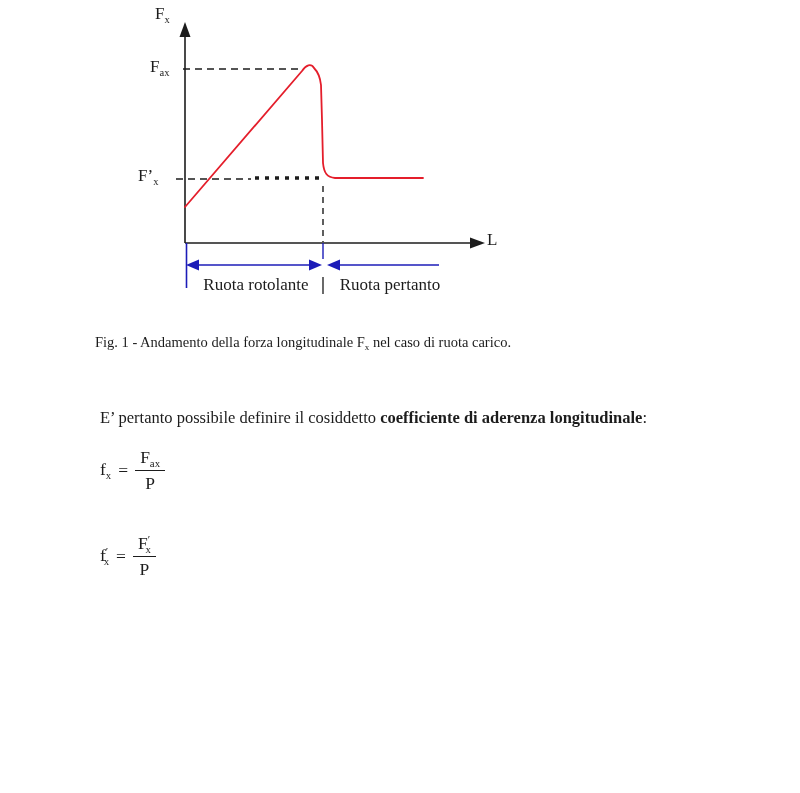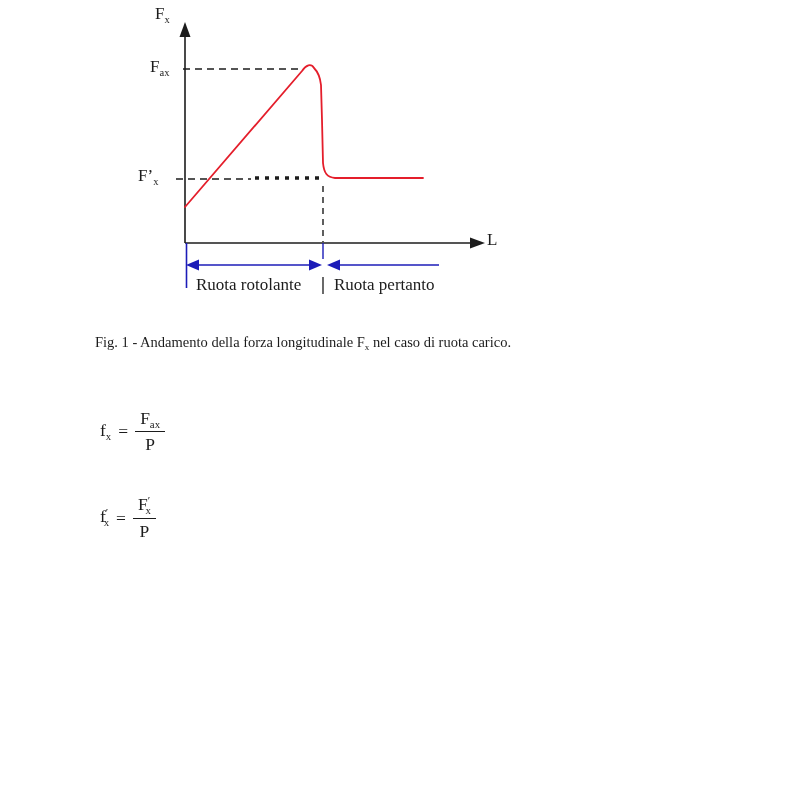--- a/index.html
+++ b/index.html
@@ -8,21 +8,21 @@
     font-family:"Liberation Serif", serif; color:#1c1c1c;
     position:relative; overflow:hidden;
   }
   .page { position:absolute; inset:0; }
 
   
   .figure { position:absolute; left:0; top:0; width:800px; height:318px; }
   .figure svg { position:absolute; left:0; top:0; }
   .fig-label { position:absolute; font-size:17px; white-space:nowrap; }
   .fig-label .r-sub { font-size:0.62em; vertical-align:-0.4em; }
-  .region { text-align:left; }
+  .region { text-align:center; }
 
   
   .r-n  { }
   .r-b  { font-weight:bold; }
   .r-sub { font-size:0.62em; vertical-align:-0.35em; }
   .r-sup { font-size:0.62em; vertical-align:0.55em; }
   .r-subtight { font-size:0.62em; vertical-align:-0.35em; margin-left:-0.42em; }
 
   
   .caption { position:absolute; left:95px; top:334px; font-size:14.5px; white-space:nowrap; }
@@ -92,20 +92,21 @@
     <span class="fig-label region" style="left:196px; top:275px; width:120px;">Ruota rotolante</span>
 
     <span class="fig-label region" style="left:334px; top:275px; width:112px;">Ruota pertanto</span>
   </div>
 
   <div class="caption"><span class="r-n">Fig. 1 - Andamento della forza longitudinale F</span><span class="r-sub">x</span><span class="r-n"> nel caso di ruota carico.</span></div>
 
   <div class="bodytext">
 
 
+    <p><span class="r-n">E’ pertanto possibile definire il cosiddetto </span><span class="r-b">coefficiente di aderenza longitudinale</span><span class="r-n">:</span></p>
 
     <div class="formula formula-1">
       <span class="lhs"><span>f</span><span class="r-sub">x</span></span>
       <span class="eq">=</span>
       <span class="frac">
         <span class="num"><span>F</span><span class="r-sub">ax</span></span>
         <span class="den">P</span>
       </span>
     </div>
 

